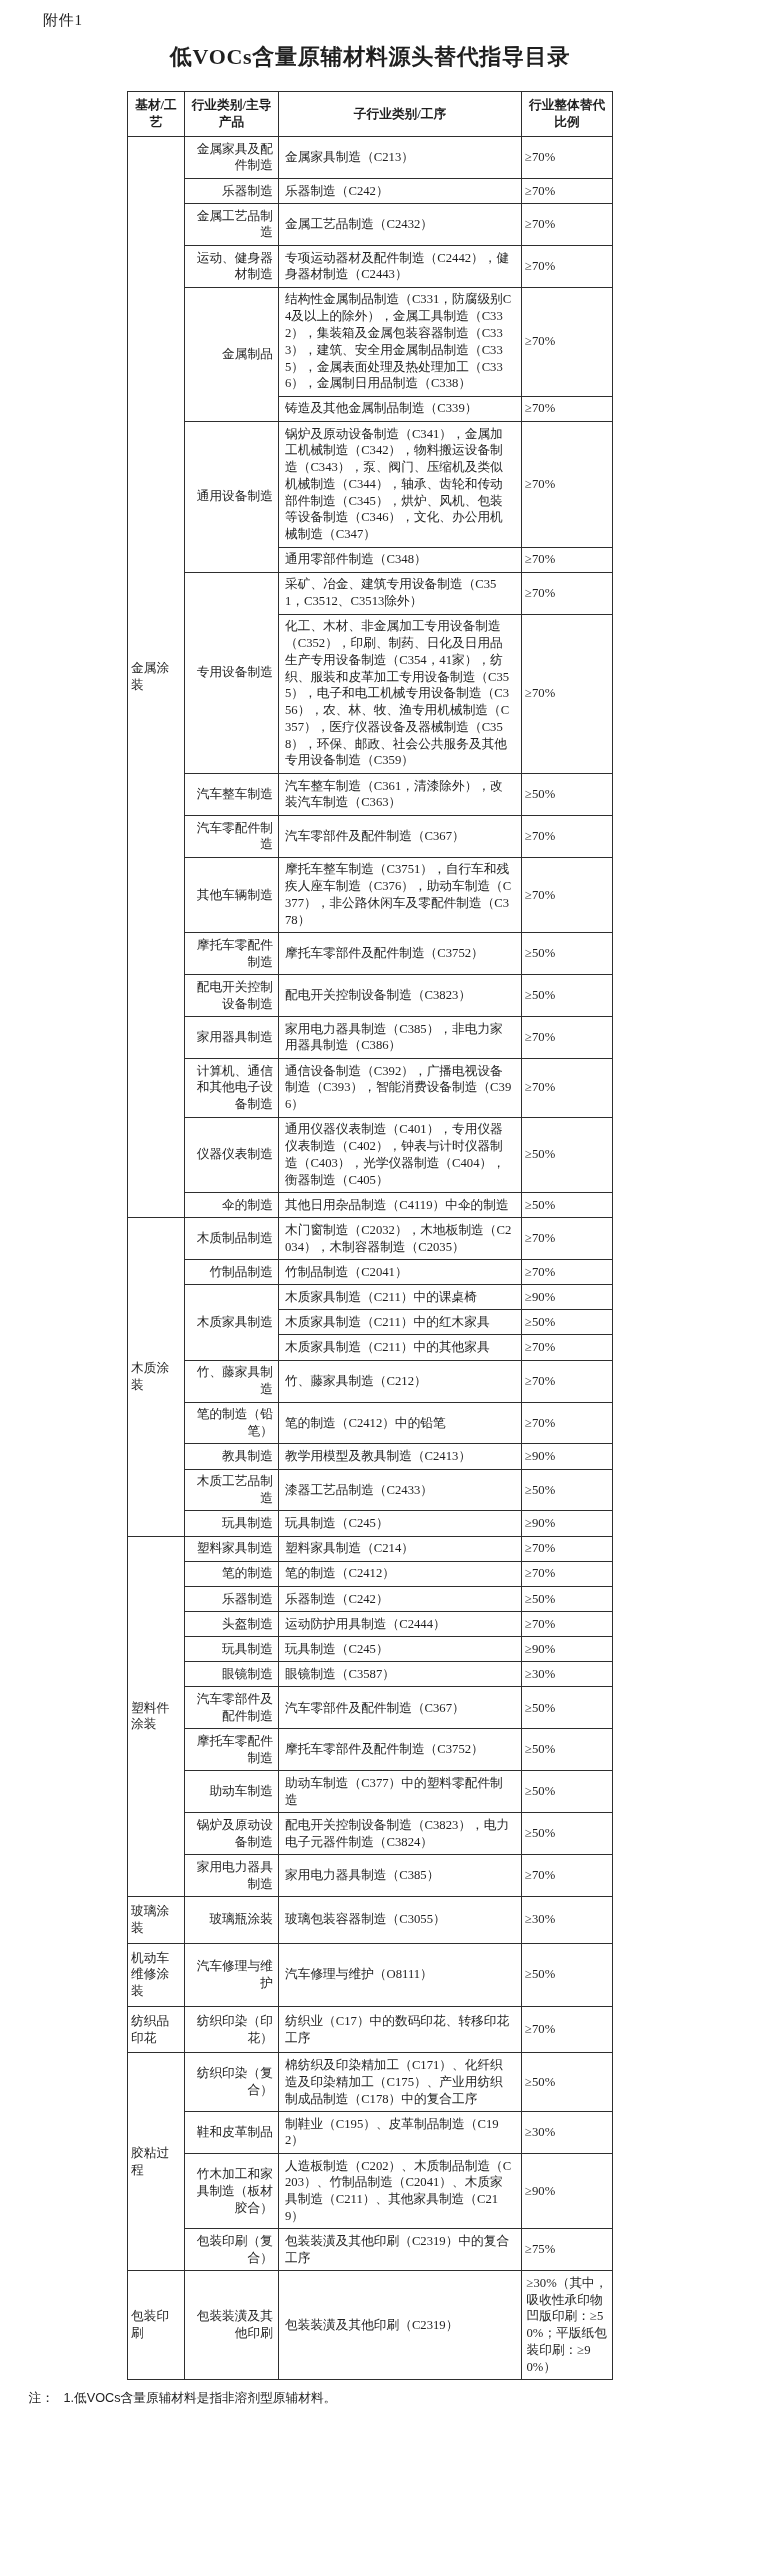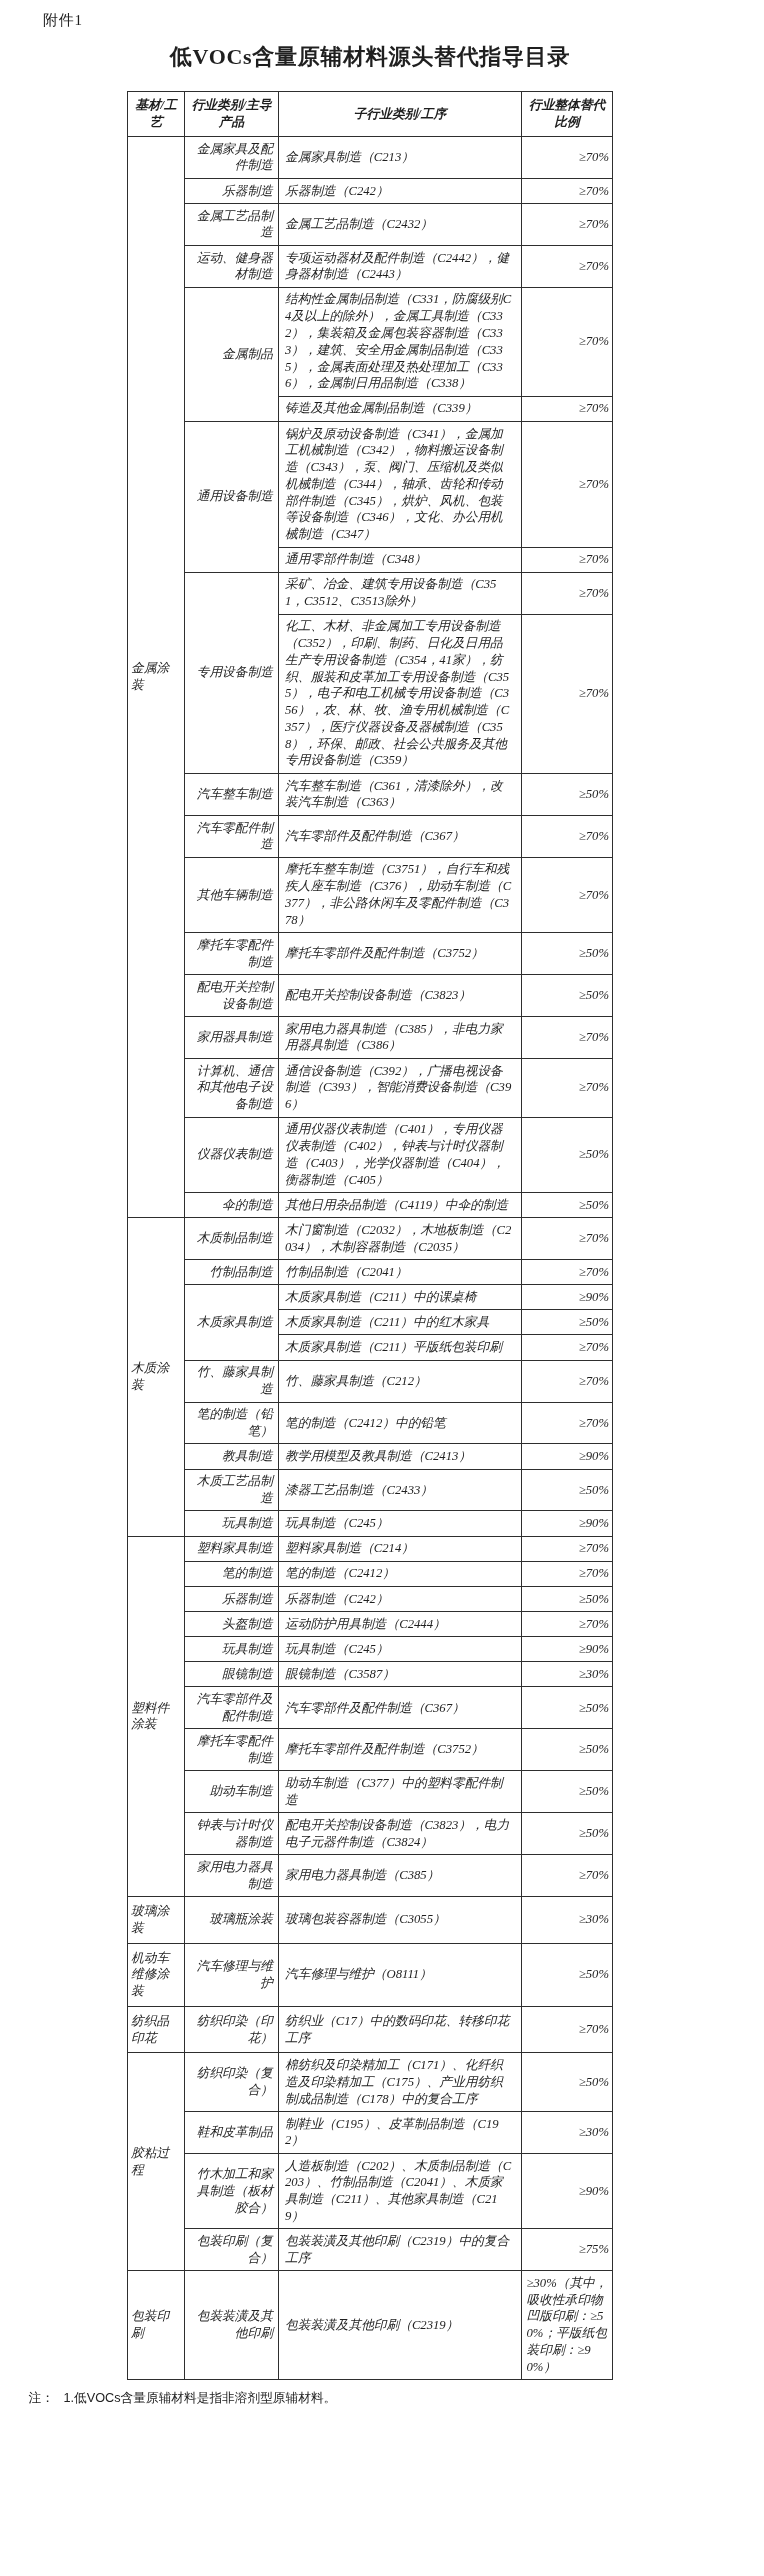--- a/index.html
+++ b/index.html
@@ -24,21 +24,20 @@
     font-size:22px;
     font-weight:bold;
     letter-spacing:0.7px;
     font-family:"Liberation Serif","DejaVu Serif",serif;
   }
   table.catalog{
     margin:19.5px auto 0 auto;
     width:484px;
     border-collapse:collapse;
     table-layout:fixed;
-    font-style:italic;
   }
   table.catalog col.c1{width:57px;}
   table.catalog col.c2{width:94px;}
   table.catalog col.c3{width:243px;}
   table.catalog col.c4{width:91px;}
   table.catalog th,
   table.catalog td{
     border:1.5px solid #2e2e2e;
     font-size:12.7px;
     line-height:1.32;
@@ -56,21 +55,21 @@
   }
   td.industry-cell{
     text-align:right;
     padding:3.7px 5.2px;
   }
   td.subindustry-cell{
     text-align:left;
     padding:3.7px 6px;
   }
   td.ratio-cell{
-    text-align:right;
+    text-align:left;
     padding:3.7px 3px;
   }
   td.ratio-cell.long{
     text-align:left;
     padding:3.7px 4.5px;
     margin-top:32px;
   }
   .notes{
     margin:7.5px 19.5px 0 28.5px;
     font-family:"Liberation Sans","DejaVu Sans",sans-serif;
@@ -215,21 +214,21 @@
         <tr>
           <td class="industry-cell" rowspan="3">木质家具制造</td>
           <td class="subindustry-cell">木质家具制造（C211）中的课桌椅</td>
           <td class="ratio-cell">≥90%</td>
         </tr>
         <tr>
           <td class="subindustry-cell">木质家具制造（C211）中的红木家具</td>
           <td class="ratio-cell">≥50%</td>
         </tr>
         <tr>
-          <td class="subindustry-cell">木质家具制造（C211）平版纸包装印刷</td>
+          <td class="subindustry-cell">木质家具制造（C211）中的其他家具</td>
           <td class="ratio-cell">≥70%</td>
         </tr>
         <tr>
           <td class="industry-cell" rowspan="1">竹、藤家具制造</td>
           <td class="subindustry-cell">竹、藤家具制造（C212）</td>
           <td class="ratio-cell">≥70%</td>
         </tr>
         <tr>
           <td class="industry-cell" rowspan="1">笔的制造（铅笔）</td>
           <td class="subindustry-cell">笔的制造（C2412）中的铅笔</td>
@@ -290,21 +289,21 @@
           <td class="industry-cell" rowspan="1">摩托车零配件制造</td>
           <td class="subindustry-cell">摩托车零部件及配件制造（C3752）</td>
           <td class="ratio-cell">≥50%</td>
         </tr>
         <tr>
           <td class="industry-cell" rowspan="1">助动车制造</td>
           <td class="subindustry-cell">助动车制造（C377）中的塑料零配件制造</td>
           <td class="ratio-cell">≥50%</td>
         </tr>
         <tr>
-          <td class="industry-cell" rowspan="1">钟表与计时仪器制造</td>
+          <td class="industry-cell" rowspan="1">锅炉及原动设备制造</td>
           <td class="subindustry-cell">配电开关控制设备制造（C3823），电力电子元器件制造（C3824）</td>
           <td class="ratio-cell">≥50%</td>
         </tr>
         <tr>
           <td class="industry-cell" rowspan="1">家用电力器具制造</td>
           <td class="subindustry-cell">家用电力器具制造（C385）</td>
           <td class="ratio-cell">≥70%</td>
         </tr>
         <tr>
           <td class="group-cell" rowspan="1">玻璃涂装</td>

